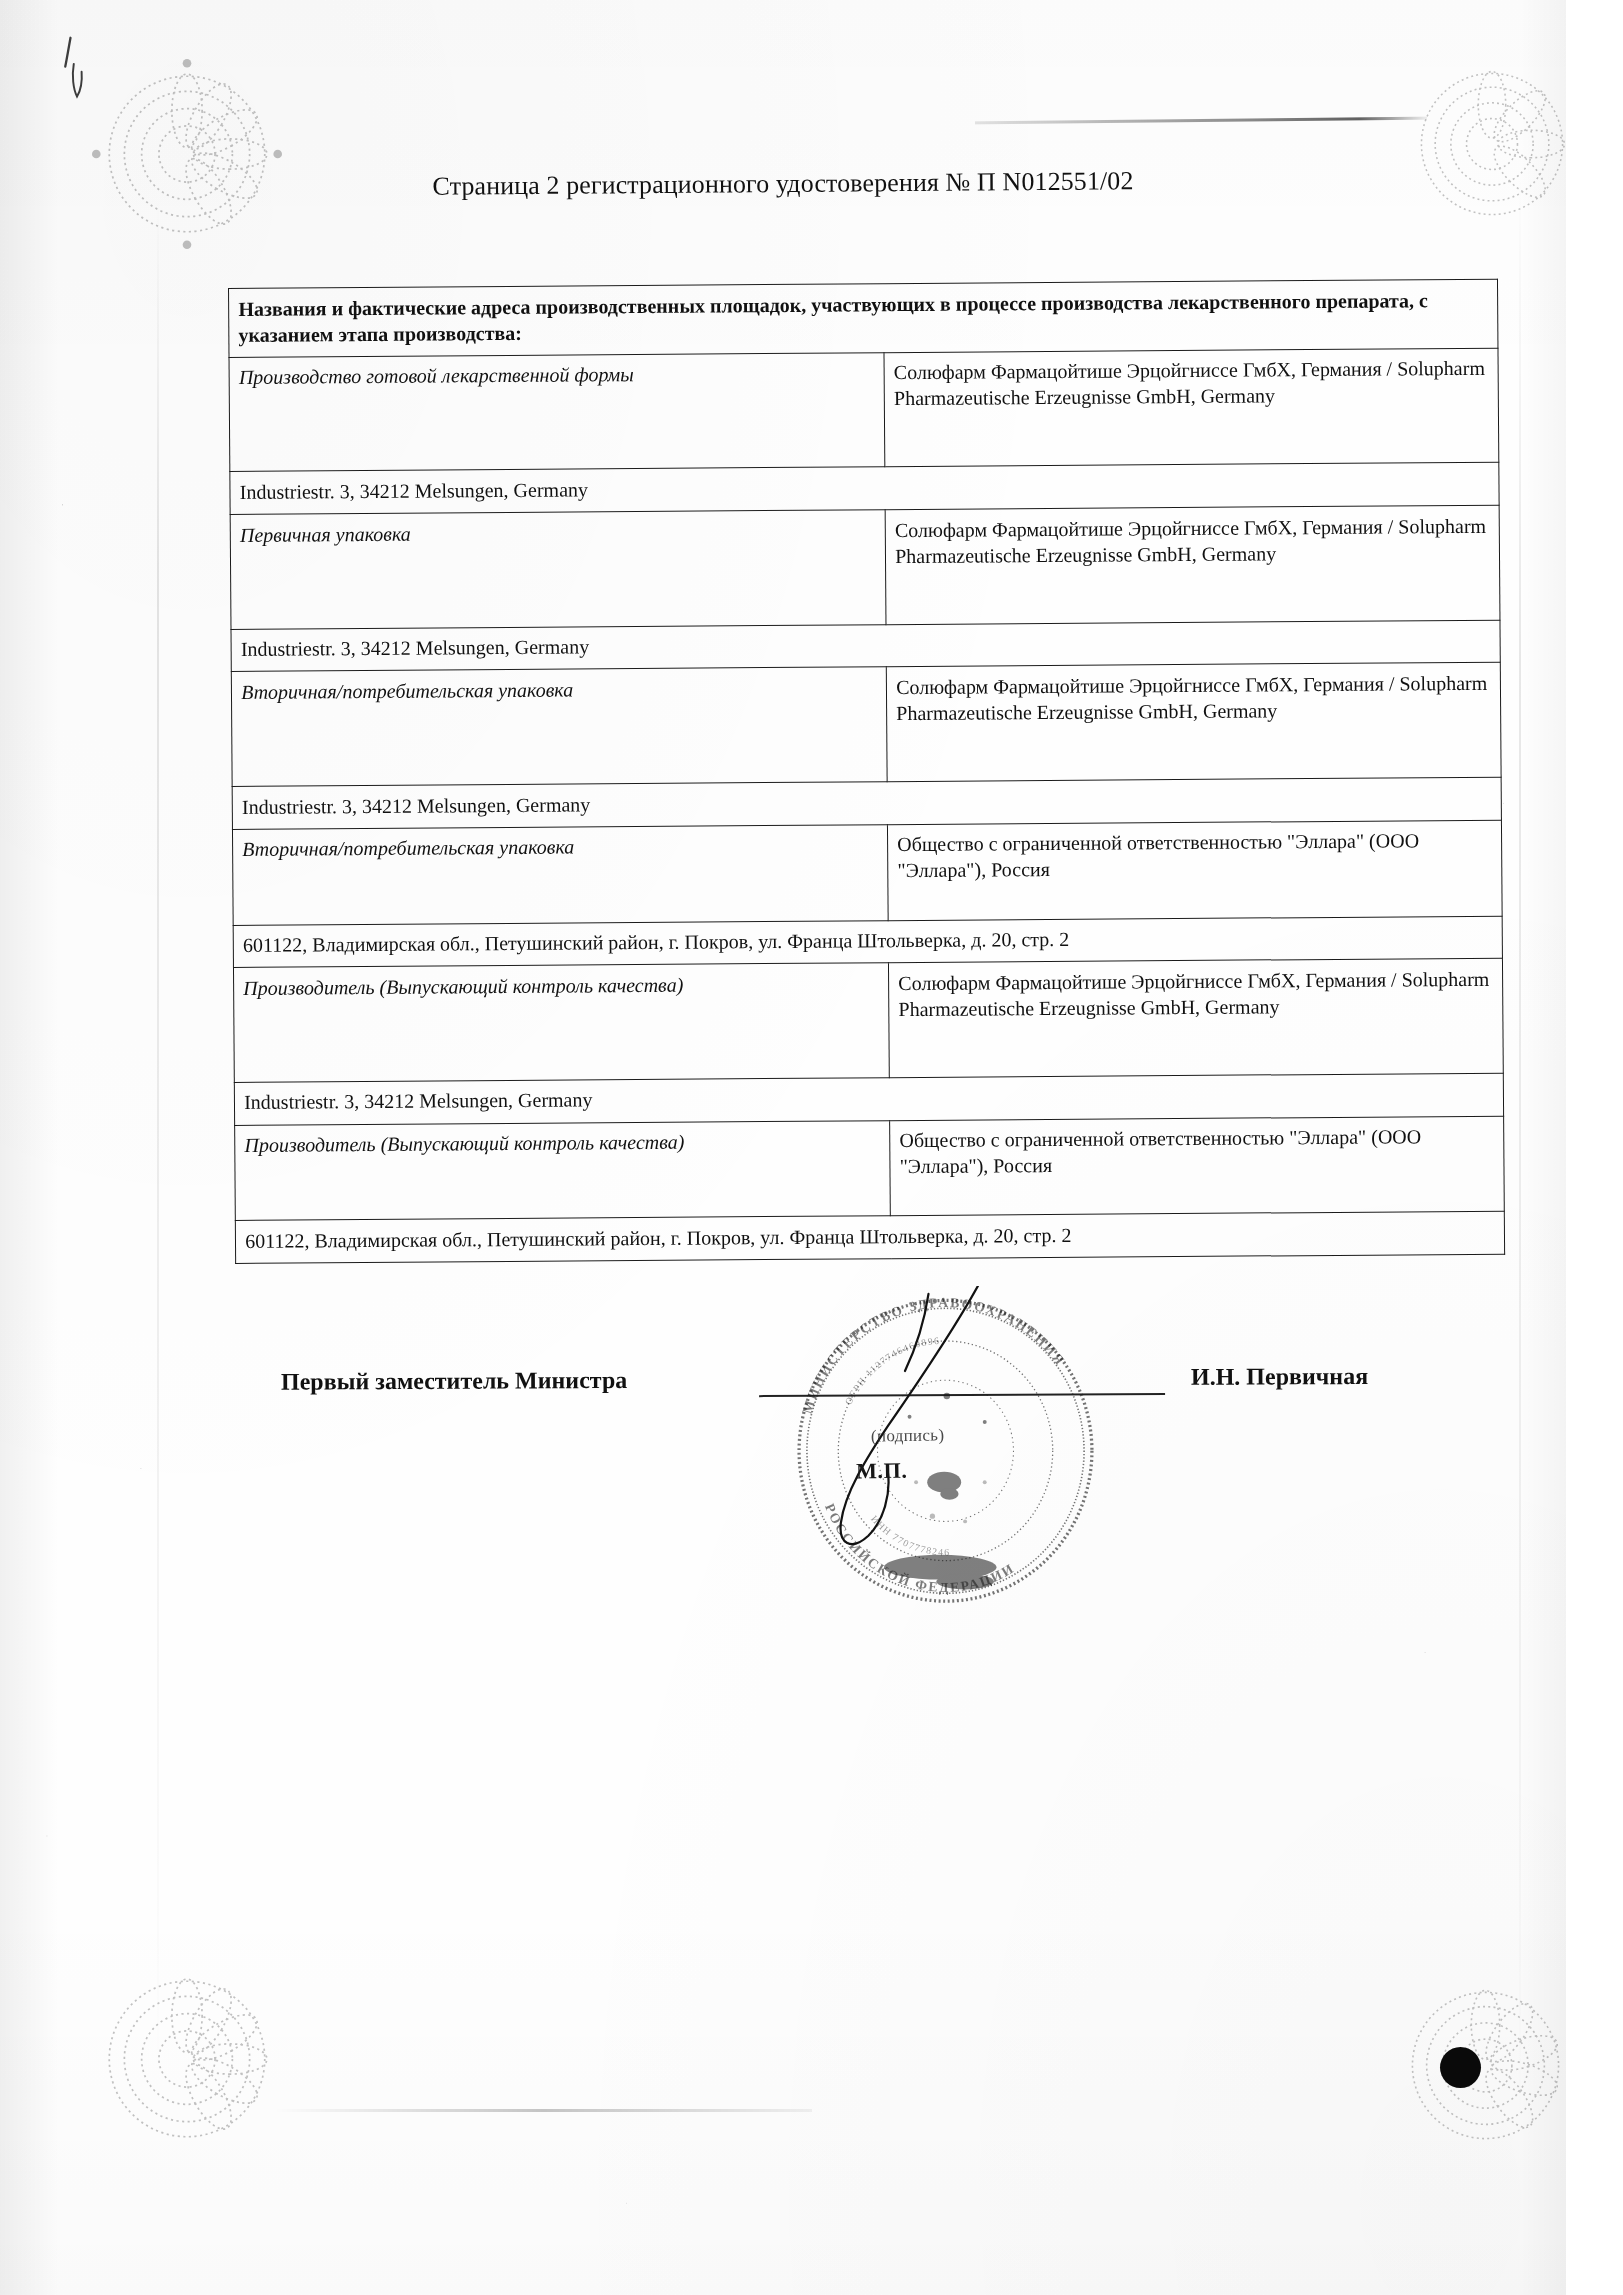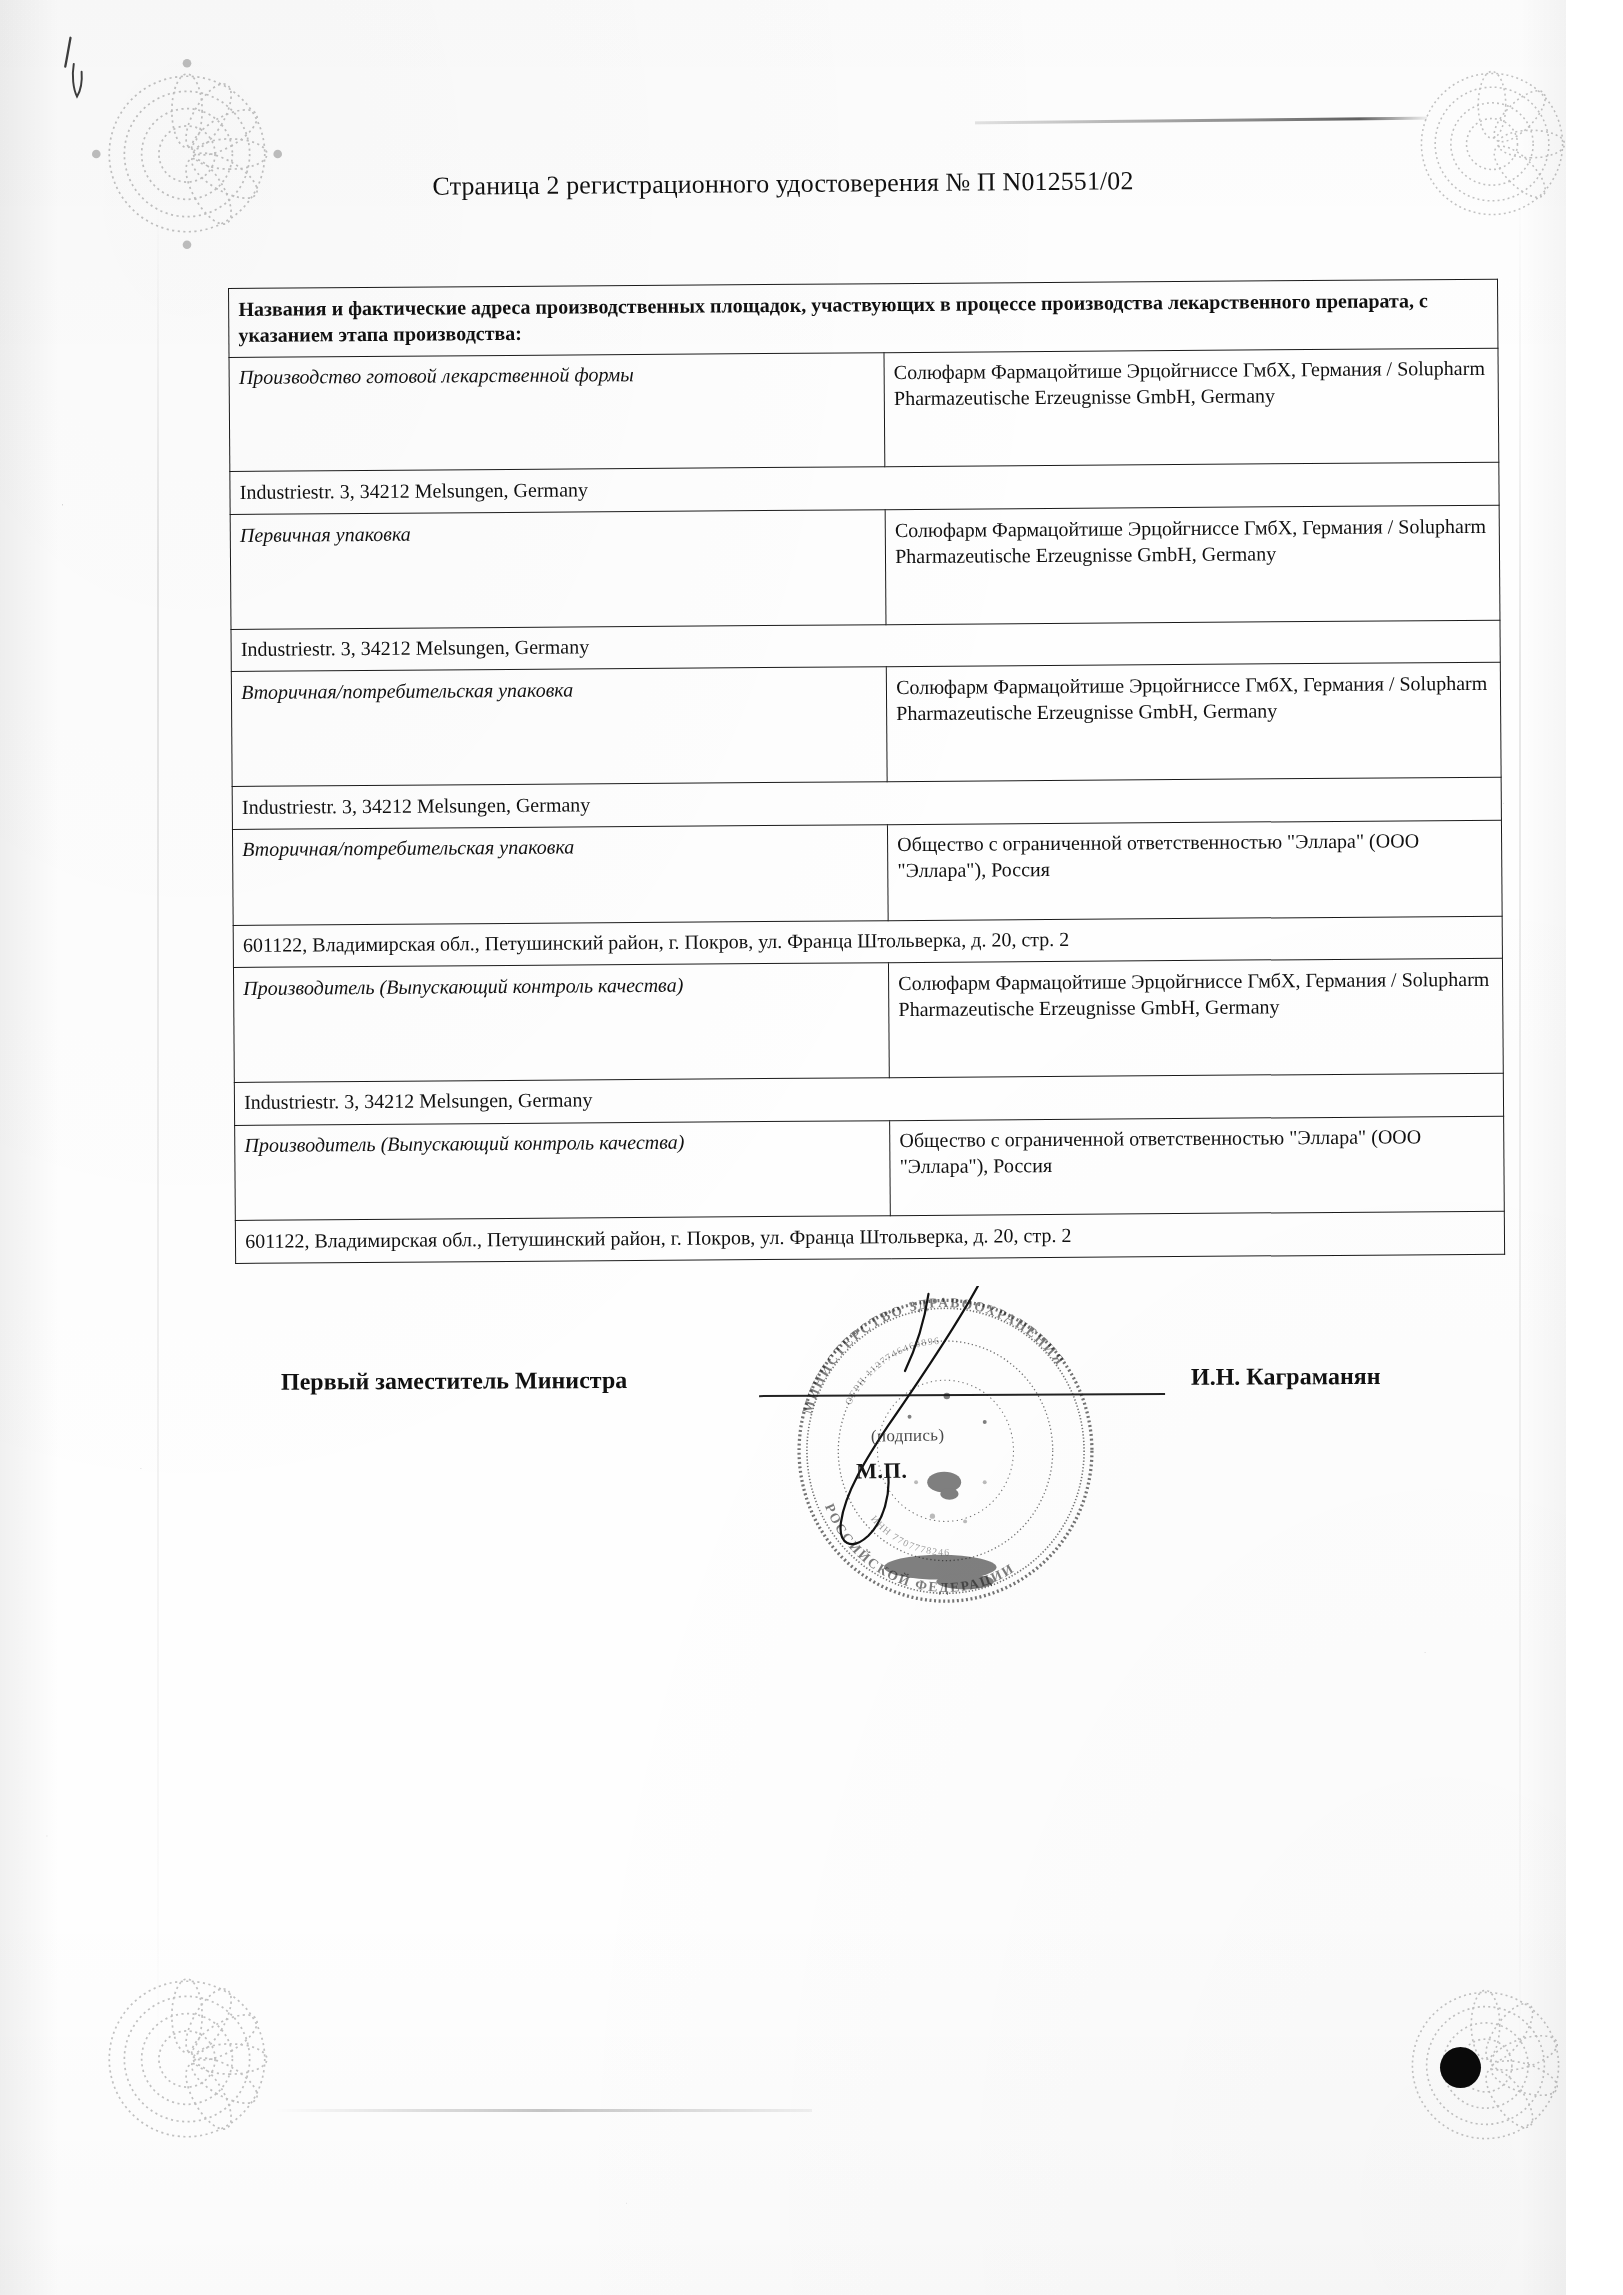--- a/index.html
+++ b/index.html
@@ -405,21 +405,21 @@
           <td class="addr" colspan="2">601122, Владимирская обл., Петушинский район, г. Покров, ул. Франца Штольверка, д. 20, стр. 2</td>
         </tr>
 
       </tbody>
     </table>
   </div>
 
   <div class="sign-row">
     <div class="sign-title">Первый заместитель Министра</div>
     <div class="sign-line"></div>
-    <div class="sign-name">И.Н. Каграманян</div>
+    <div class="sign-name">И.Н. Первичная</div>
   </div>
 
   <div class="stamp">
     <svg viewBox="0 0 540 500" width="353" height="327" aria-hidden="true">
       <defs>
         <path id="outerArc" d="M 270,478 m -222,-228 a 222,228 0 1,1 444,0 a 222,228 0 1,1 -444,0"></path>
         <path id="outerArcTop" d="M 58,250 a 212,218 0 0 1 424,0"></path>
         <path id="outerArcBot" d="M 72,262 a 198,206 0 0 0 396,0"></path>
         <path id="innerArcTop" d="M 110,252 a 160,164 0 0 1 320,0"></path>
         <path id="innerArcBot" d="M 122,260 a 148,152 0 0 0 296,0"></path>

